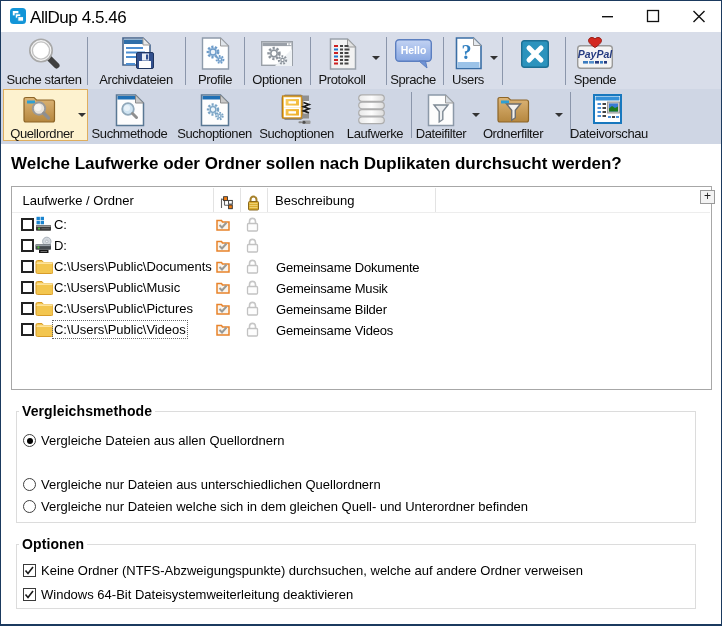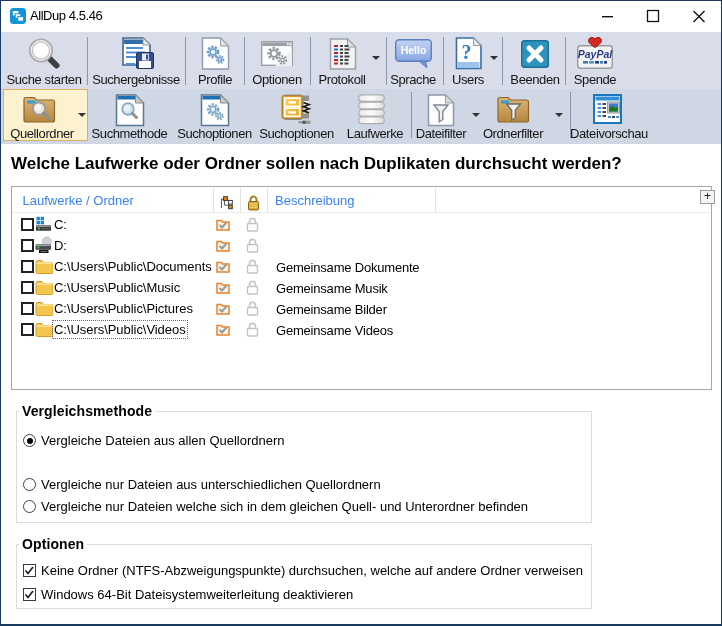--- a/index.html
+++ b/index.html
@@ -2,42 +2,42 @@
 <html><head>
 <meta charset="utf-8">
 <style>
 * { margin:0; padding:0; box-sizing:border-box; }
 html,body { width:722px; height:626px; overflow:hidden; }
 body { font-family:"Liberation Sans", sans-serif; font-size:13px; color:#000; }
 #win { position:absolute; left:0; top:0; width:722px; height:626px; background:#fff;
   border:1px solid #1b3a5f; border-bottom:2px solid #1b3a5f; }
 
 #titlebar { position:absolute; left:0; top:0; width:720px; height:31px; background:#fff; }
-#apptitle { position:absolute; left:29px; top:7px; font-size:13px; letter-spacing:-0.45px; }
+#apptitle { position:absolute; left:29px; top:7px; font-size:17px; letter-spacing:-0.45px; }
 #appicon { position:absolute; left:9px; top:7px; }
 .wc { position:absolute; top:0; height:31px; }
 
 #tb1 { position:absolute; left:0; top:31px; width:720px; height:57px; background:#d8dde9; }
 
 #tb2 { position:absolute; left:0; top:88px; width:720px; height:55px; background:#cfd6e4; }
 .tlabel { position:absolute; width:160px; text-align:center; letter-spacing:-0.4px; color:#151515; }
 .sep { position:absolute; width:1px; background:#8b96ab; }
 .darr { position:absolute; width:0; height:0; border-left:4px solid transparent; border-right:4px solid transparent; border-top:4px solid #333; }
 
 #heading { position:absolute; left:10px; top:153px; font-weight:bold; font-size:17px; letter-spacing:-0.03px; }
 #tbl { position:absolute; left:10px; top:185px; width:701px; height:204px; border:1px solid #a7a7a7; background:#fff; }
 .hsep { position:absolute; top:1px; height:24px; width:1px; background:#e3e3e3; }
-.hdrtxt { position:absolute; top:6px; color:#3b82f6; }
+.hdrtxt { position:absolute; top:6px; color:#000000; }
 .row { position:absolute; left:1px; width:697px; height:21px; }
 .cb { position:absolute; left:8px; top:3.5px; width:13px; height:13px; border:2px solid #222; background:#fff; }
 .ptext { position:absolute; left:41px; top:2.5px; letter-spacing:-0.05px; }
 .desc { position:absolute; left:263px; top:3.5px; letter-spacing:-0.2px;text-align:center; }
 .ficon { position:absolute; left:23px; top:3px; }
 
-.grp { position:absolute; left:15px; width:576px; border:1px solid #dcdcdc; }
+.grp { position:absolute; left:15px; width:680px; border:1px solid #dcdcdc; }
 .grp legend, .gtitle { font-weight:bold; font-size:14px; letter-spacing:0.1px; }
 .opt { position:absolute; left:6px; height:16px; display:flex; align-items:center; white-space:nowrap; }
 .radio { flex:none; width:13px; height:13px; border:1px solid #3f3f3f; border-radius:50%; background:#fff; margin-right:5px; position:relative; }
 .radio.sel::after { content:""; position:absolute; left:2.5px; top:2.5px; width:6px; height:6px; border-radius:50%; background:#000; }
 .chkfol { position:absolute; left:203px; top:4px; width:14px; height:13px; }
 .lockg { position:absolute; left:233px; top:3px; width:13px; height:15px; }
 .yfol { position:absolute; left:21.5px; top:3px; width:18px; height:15px; }
 .chk { flex:none; width:13px; height:13px; border:1px solid #3a3a3a; background:#fff; margin-right:5px; position:relative; }
 </style>
 </head>
@@ -94,21 +94,21 @@
       <rect x="5" y="19" width="13" height="2" fill="#4e8fd2"></rect>
       <rect x="5" y="26" width="9" height="2" fill="#4e8fd2"></rect>
       <path d="M22 1 l7 7 h-7 z" fill="#e8e8e8" stroke="#9b9b9b" stroke-width="1"></path>
       <g>
         <rect x="15.5" y="15.5" width="17" height="16" rx="1.5" fill="#32508e" stroke="#1f3560" stroke-width="1"></rect>
         <rect x="21" y="16.5" width="7" height="7" fill="#e8eef5"></rect>
         <rect x="25" y="17.5" width="2.2" height="5" fill="#32508e"></rect>
         <path d="M18 31 v-7 h12 v7" fill="#fdfdfd"></path>
       </g>
     </svg>
-    <div class="tlabel" style="left:55px;top:39.5px">Suchergebnisse</div>
+    <div class="tlabel" style="left:55px;top:39.5px">Archivdateien</div>
 
     <svg style="position:absolute;left:200px;top:5px" width="29" height="33" viewBox="0 0 29 33">
       <path d="M1.5 1 h18 l8 8 v23 h-26 z" fill="#fff" stroke="#8e9bab" stroke-width="1.4"></path>
       <path d="M19.5 1 l8 8 h-8 z" fill="#dfe4ea" stroke="#9b9b9b" stroke-width="1"></path>
       <circle cx="12" cy="15" r="5.2" fill="#c7dcf0" stroke="#6d9bc8" stroke-width="2.4" stroke-dasharray="2.1 1.6"></circle>
       <circle cx="12" cy="15" r="3" fill="#eaf2fa" stroke="#6d9bc8" stroke-width="1.4"></circle>
       <circle cx="19" cy="22.5" r="3.4" fill="#c7dcf0" stroke="#6d9bc8" stroke-width="2" stroke-dasharray="1.6 1.3"></circle>
       <circle cx="19" cy="22.5" r="1.6" fill="#eaf2fa" stroke="#6d9bc8" stroke-width="1.2"></circle>
     </svg>
     <div class="tlabel" style="left:134px;top:39.5px">Profile</div>
@@ -172,21 +172,20 @@
       <path d="M18.5 1 l7.5 7.5 h-7.5 z" fill="#e4e9ef" stroke="#9b9b9b" stroke-width="1"></path>
       <text x="11.5" y="22" font-family="Liberation Serif" font-size="20" font-weight="bold" fill="#2f7ec0" text-anchor="middle">?</text>
     </svg>
     <div class="tlabel" style="left:387px;top:39.5px">Users</div>
     <div class="darr" style="left:489px;top:24px"></div>
 
     <svg style="position:absolute;left:520px;top:8px" width="28" height="28" viewBox="0 0 28 28">
       <rect x="0.7" y="0.7" width="26.6" height="26.6" rx="2.5" fill="#2c93bd" stroke="#1c6f94" stroke-width="1.4"></rect>
       <path d="M8 8 L20 20 M20 8 L8 20" stroke="#fff" stroke-width="5" stroke-linecap="round"></path>
     </svg>
-    <div class="tlabel" style="left:454px;top:39.5px">Beenden</div>
 
     <svg style="position:absolute;left:574px;top:5px" width="40" height="32" viewBox="0 0 40 32">
       <rect x="2.7" y="8.7" width="34.6" height="22.6" rx="3" fill="#f4f4f4" stroke="#9a9a9a" stroke-width="1.4"></rect>
       <path d="M20 2 c2 -2.6 6.5 -1.6 6.5 1.6 c0 2.4 -4 5.4 -6.5 6.9 c-2.5 -1.5 -6.5 -4.5 -6.5 -6.9 c0 -3.2 4.5 -4.2 6.5 -1.6 z" fill="#d42a20" stroke="#941a12" stroke-width="1"></path>
       <text x="20" y="21" font-family="Liberation Sans" font-size="10.5" font-weight="bold" font-style="italic" fill="#253b80" text-anchor="middle">PayPal</text>
       <g fill="#3b7bbf">
           <rect x="8" y="24" width="5" height="2.6"></rect>
           <rect x="14" y="24" width="5" height="2.6" fill="#5590cc"></rect>
           <rect x="20" y="24" width="4" height="2.6" fill="#253b80"></rect>
           <rect x="25" y="24" width="3" height="2.6" fill="#3b7bbf"></rect>

